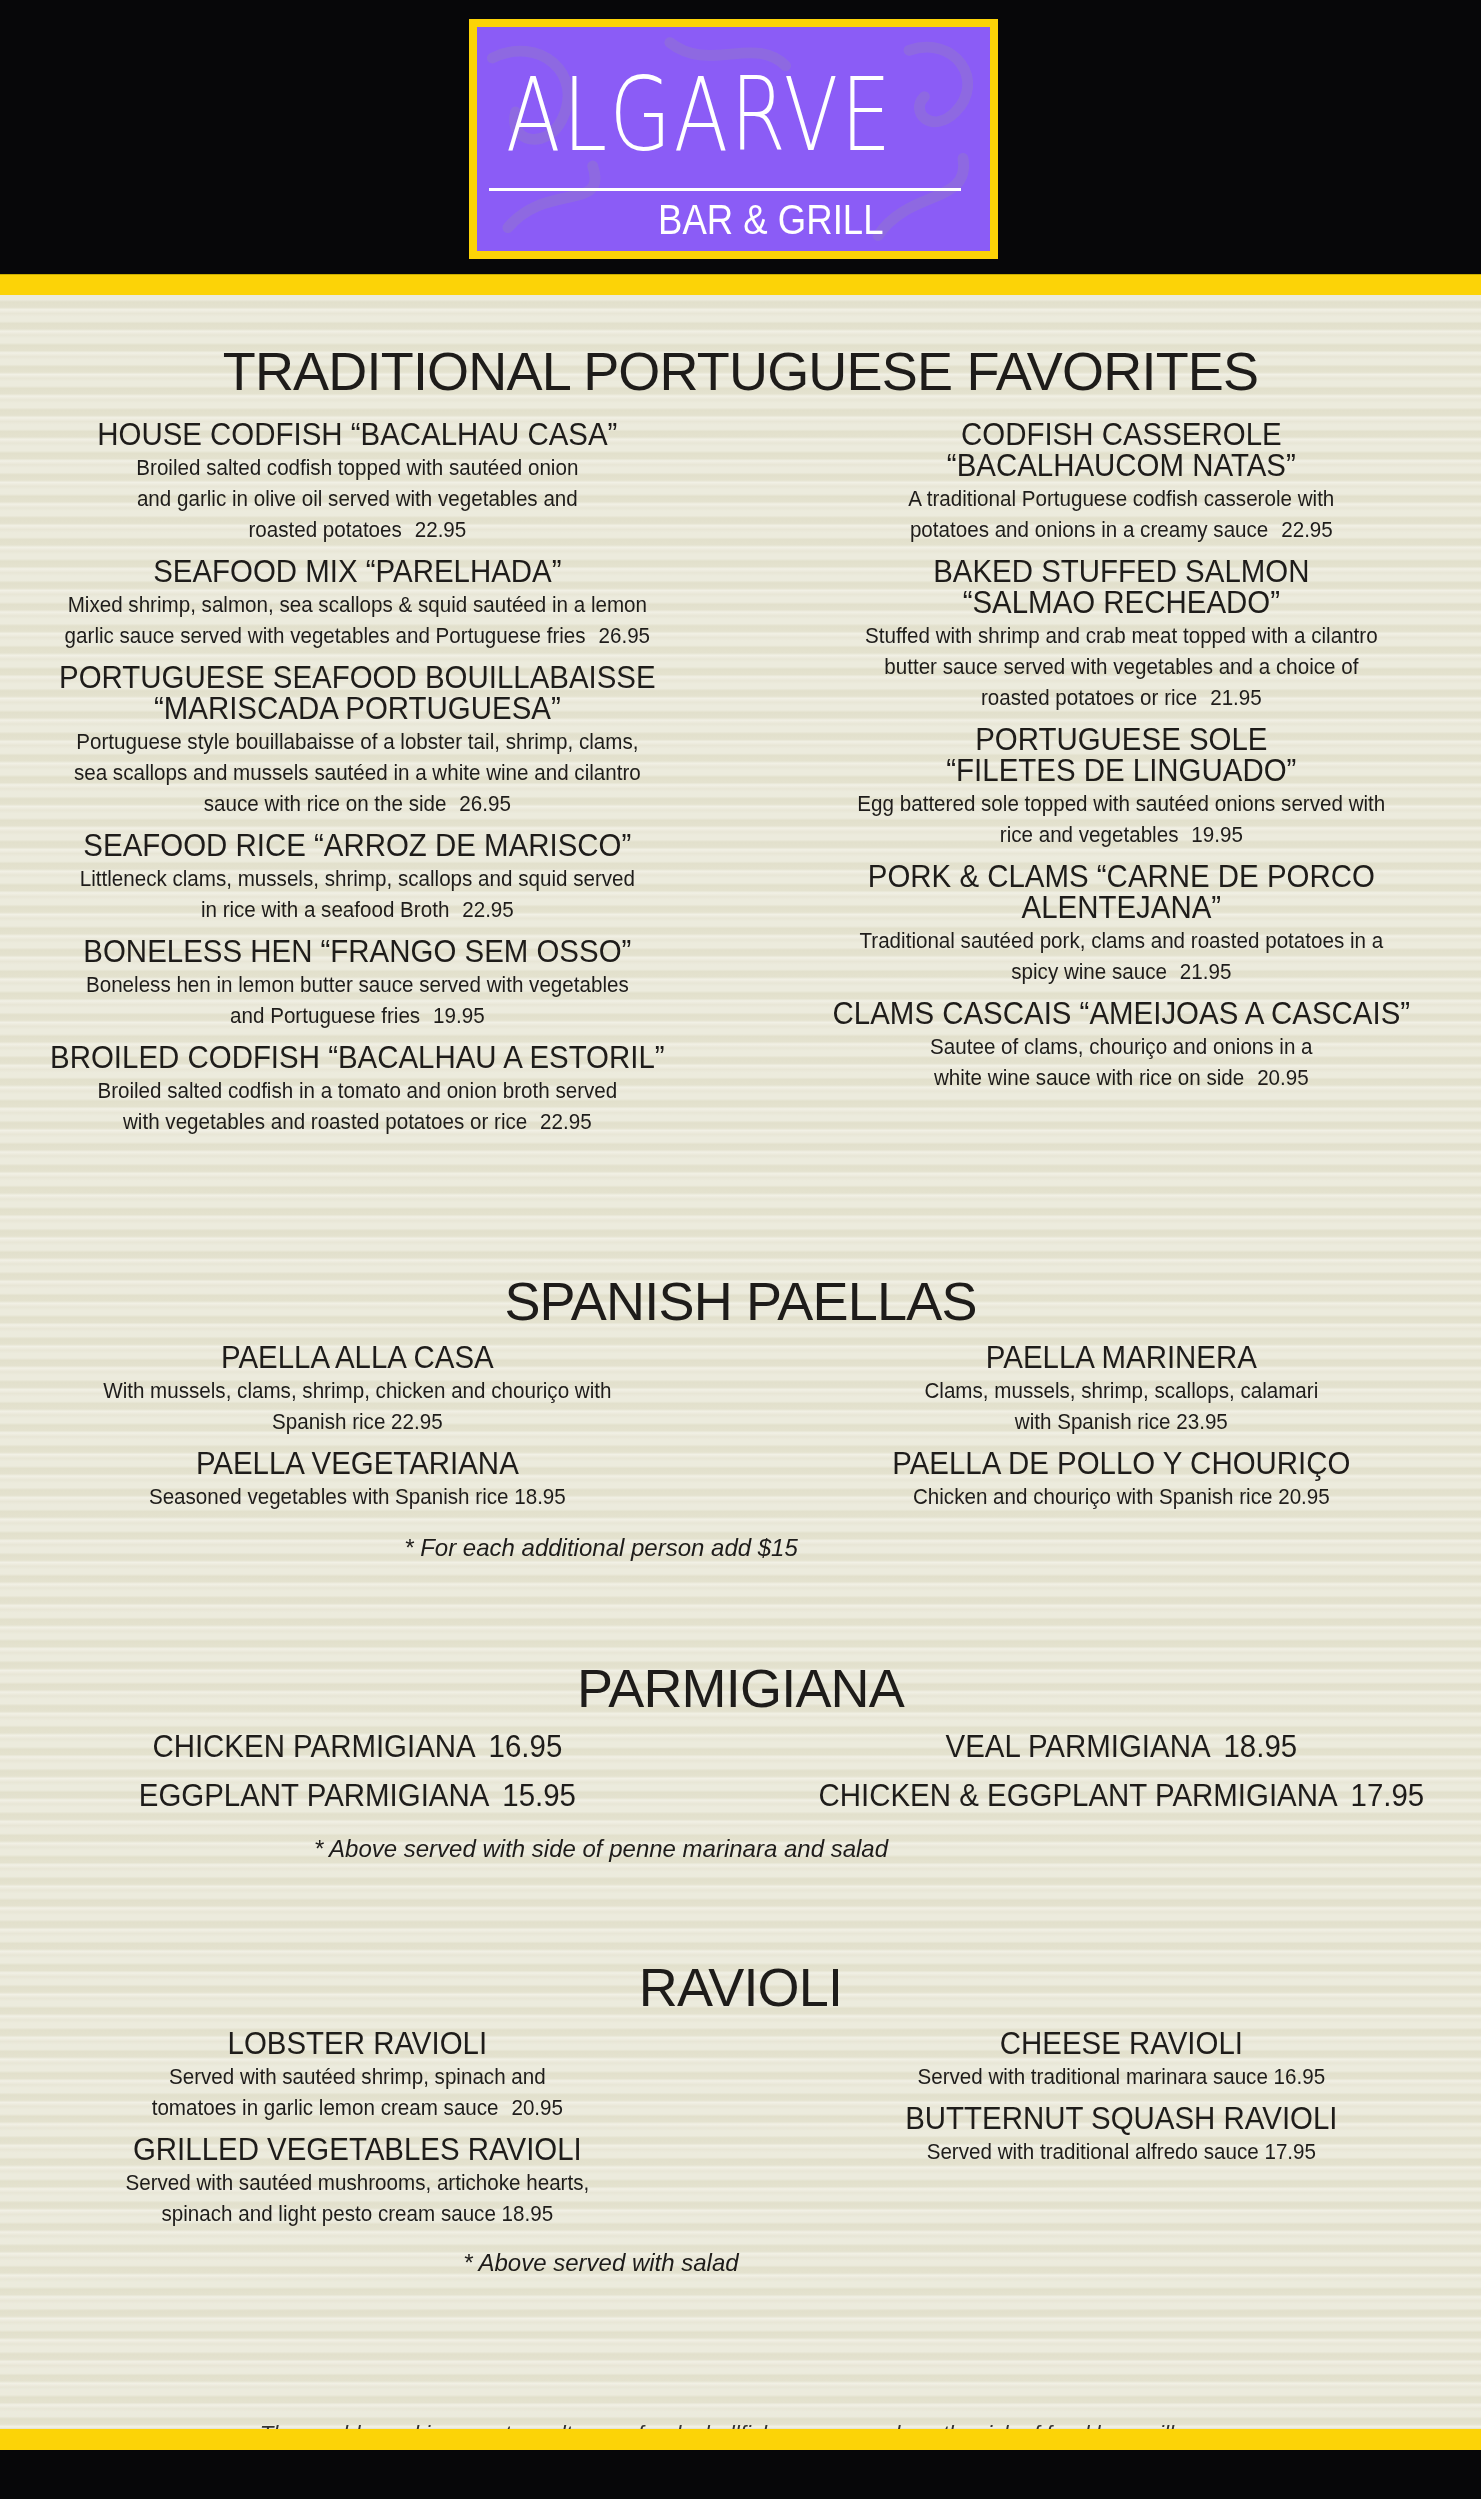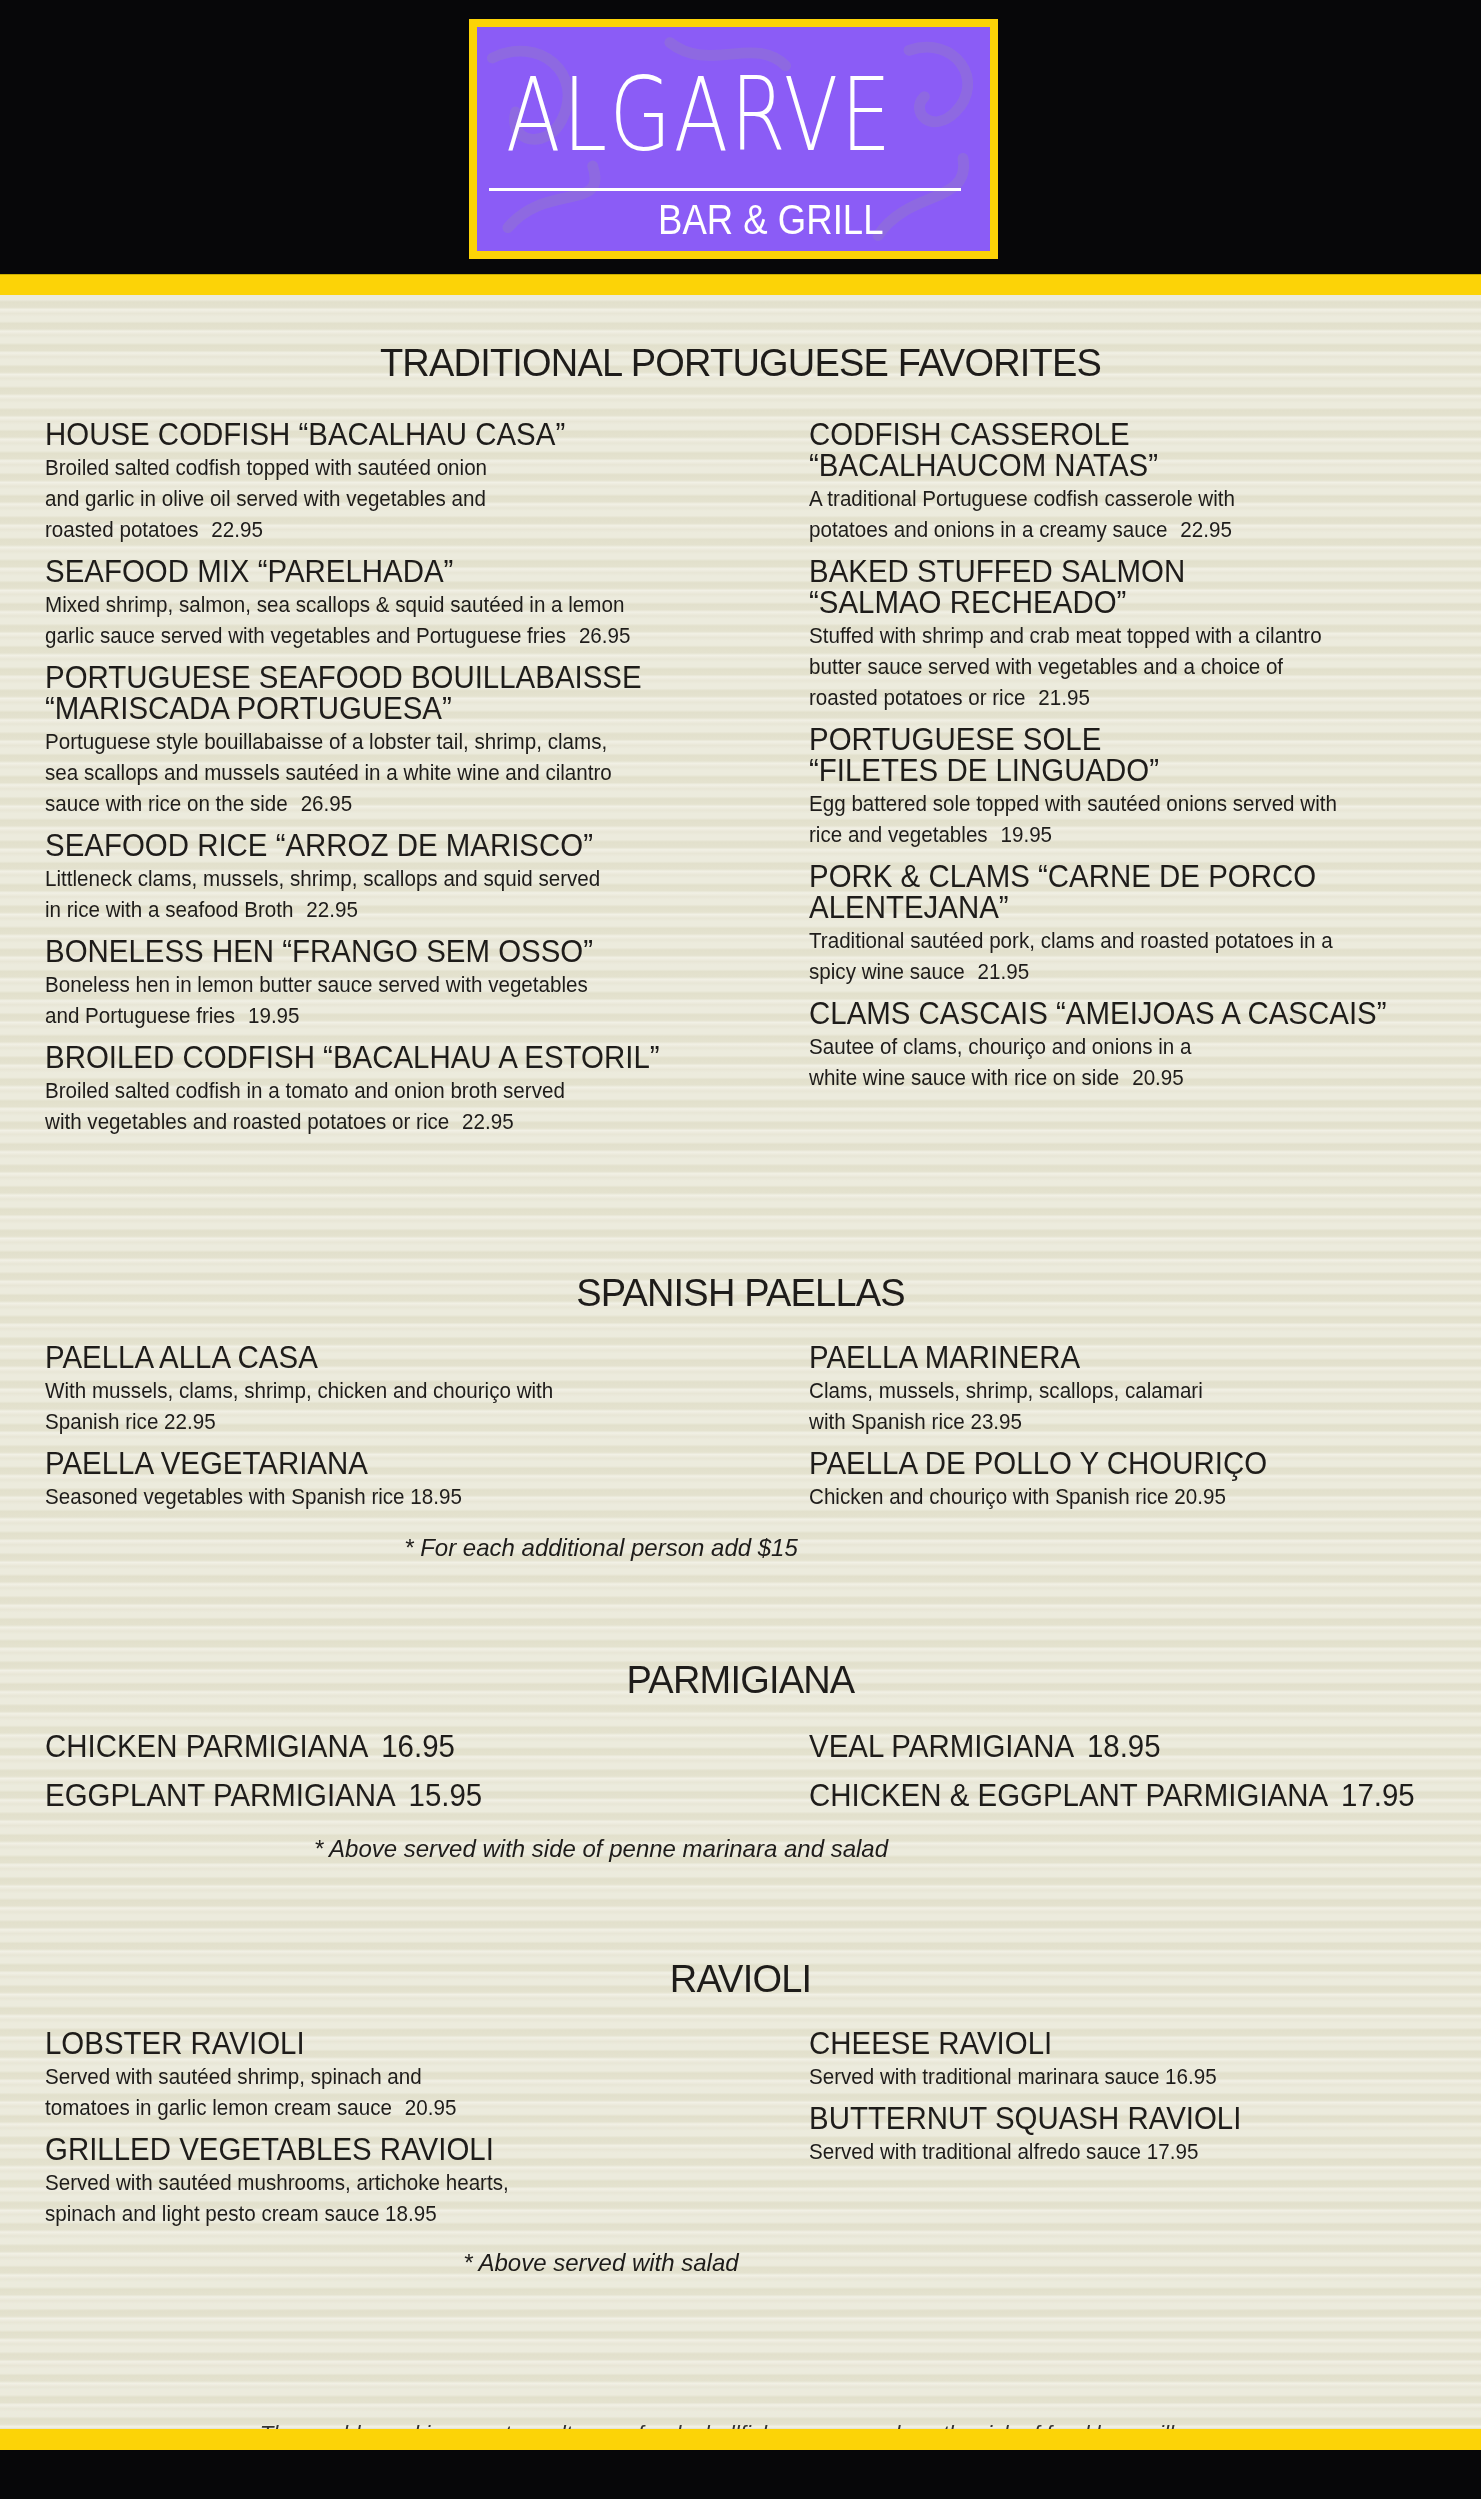--- a/index.html
+++ b/index.html
@@ -43,24 +43,24 @@
     position:absolute; left:12.3px; top:161px; width:472px; height:3.1px; background:#fff;
   }
   .logo-sub {
     position:absolute; left:181px; top:171px; color:#fff;
     font-family:"Liberation Sans", sans-serif; font-size:43px; line-height:1;
     transform:scaleX(0.85); transform-origin:left top; white-space:nowrap;
   }
 
   .section-title {
     position:absolute; left:0; width:1481px; text-align:center;
-    font-family:"Liberation Sans", sans-serif; font-size:38px; line-height:1;
+    font-family:"Liberation Sans", sans-serif; font-size:54px; line-height:1;
     color:#1e1c1a; letter-spacing:-0.8px;
   }
-  .col { position:absolute; width:679px; }
+  .col { position:absolute; width:679px;text-align:center; }
   .col.left { left:45px; }
   .col.right { left:785px;margin-left:24px; }
 
   .item { margin:0 0 11.6px 0; }
   .item-title {
     font-family:"Liberation Sans", sans-serif; font-size:32px; line-height:31px;
     transform:scaleX(0.92); transform-origin:left top; white-space:pre-line;
     color:#1e1c1a;
   }
   .item-desc {

